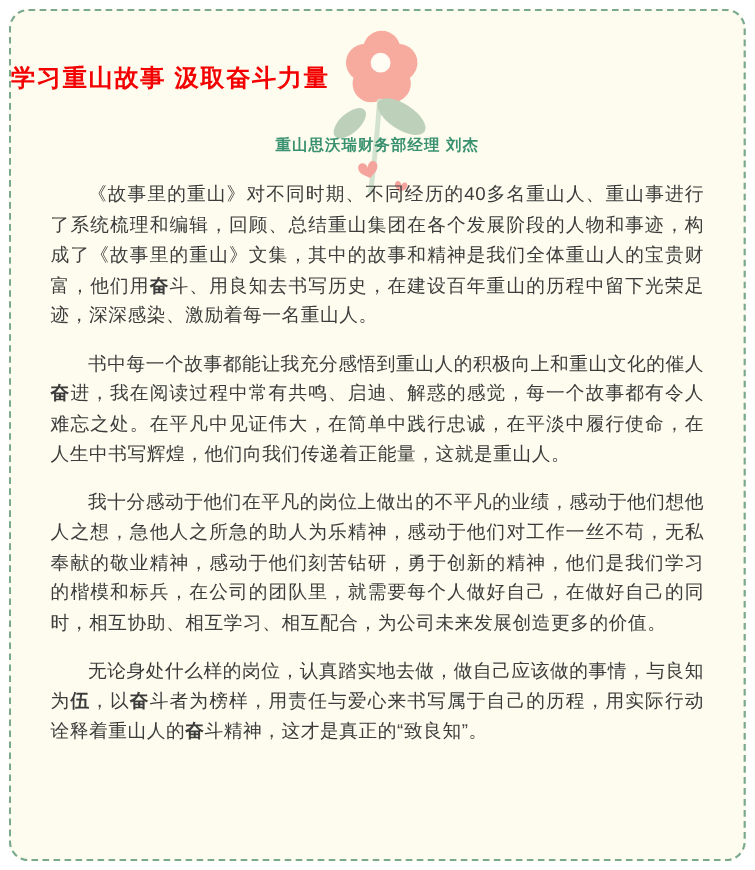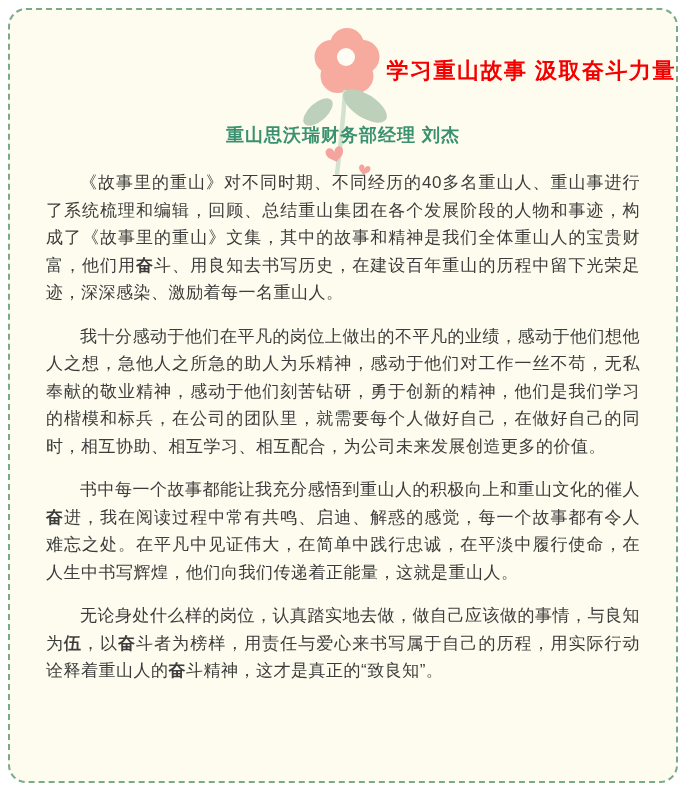--- a/index.html
+++ b/index.html
@@ -38,31 +38,31 @@
     pointer-events:none;
   }
   .petal{fill:var(--petal);}
   .flower-center{fill:var(--flower_center);}
   .leaf{fill:var(--leaf);}
   .stem{stroke:var(--stem);stroke-width:4.5;fill:none;stroke-linecap:round;}
   .heart{fill:var(--heart);}
   .title{
     position:relative;z-index:1;
     margin-top:46px;
-    text-align:right;
+    text-align:left;
     font-size:22px;
     font-weight:bold;
     letter-spacing:1.5px;
     color:var(--accent_red);
   }
   .byline{
     position:relative;z-index:1;
     margin-top:37px;
     text-align:center;
-    font-size:18px;
+    font-size:14px;
     font-weight:bold;
     letter-spacing:1px;
     color:var(--accent_green);
   }
   .content{
     position:relative;z-index:1;
     margin-top:22px;
     padding:0 20px;
     font-size:17px;
     line-height:27.5px;
@@ -107,18 +107,18 @@
       <path class="heart" d="M0,3 C0,-1 -4,-4 -7,-2 C-10,0 -9,5 -6,7.5 L0,12 L6,7.5 C9,5 10,0 7,-2 C4,-4 0,-1 0,3 Z"></path>
     </g>
   </svg>
 
   <h1 class="title">学习重山故事 汲取奋斗力量</h1>
 
   <div class="byline">重山思沃瑞财务部经理 刘杰</div>
 
   <div class="content">
       <p><span>《故事里的重山》对不同时期、不同经历的40多名重山人、重山事进行了系统梳理和编辑，回顾、总结重山集团在各个发展阶段的人物和事迹，构成了《故事里的重山》文集，其中的故事和精神是我们全体重山人的宝贵财富，他们用</span><b>奋</b><span>斗、用良知去书写历史，在建设百年重山的历程中留下光荣足迹，深深感染、激励着每一名重山人。</span></p>
+      <p><span>书中每一个故事都能让我充分感悟到重山人的积极向上和重山文化的催人</span><b>奋</b><span>进，我在阅读过程中常有共鸣、启迪、解惑的感觉，每一个故事都有令人难忘之处。在平凡中见证伟大，在简单中践行忠诚，在平淡中履行使命，在人生中书写辉煌，他们向我们传递着正能量，这就是重山人。</span></p>
       <p><span>我十分感动于他们在平凡的岗位上做出的不平凡的业绩，感动于他们想他人之想，急他人之所急的助人为乐精神，感动于他们对工作一丝不苟，无私奉献的敬业精神，感动于他们刻苦钻研，勇于创新的精神，他们是我们学习的楷模和标兵，在公司的团队里，就需要每个人做好自己，在做好自己的同时，相互协助、相互学习、相互配合，为公司未来发展创造更多的价值。</span></p>
-      <p><span>书中每一个故事都能让我充分感悟到重山人的积极向上和重山文化的催人</span><b>奋</b><span>进，我在阅读过程中常有共鸣、启迪、解惑的感觉，每一个故事都有令人难忘之处。在平凡中见证伟大，在简单中践行忠诚，在平淡中履行使命，在人生中书写辉煌，他们向我们传递着正能量，这就是重山人。</span></p>
       <p><span>无论身处什么样的岗位，认真踏实地去做，做自己应该做的事情，与良知为</span><b>伍</b><span>，以</span><b>奋</b><span>斗者为榜样，用责任与爱心来书写属于自己的历程，用实际行动诠释着重山人的</span><b>奋</b><span>斗精神，这才是真正的“致良知”。</span></p>
     </div>
 
 </div>
 
 </body></html>

